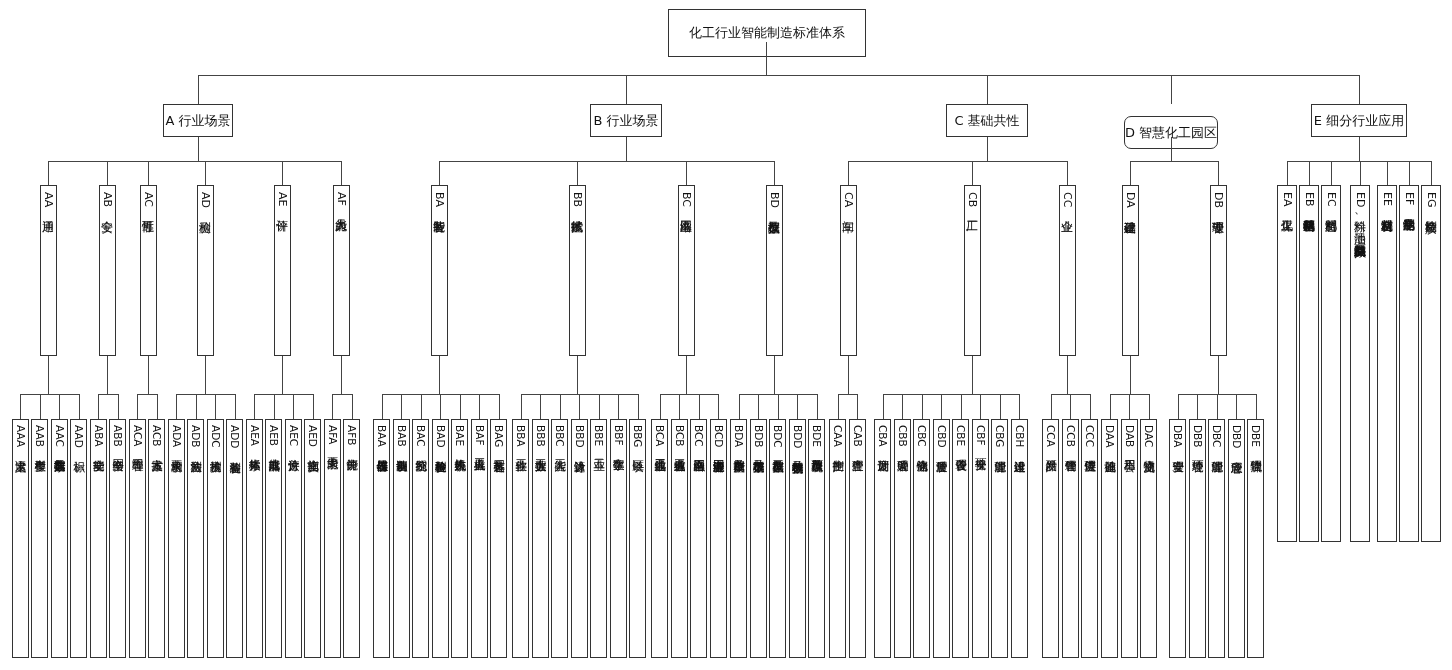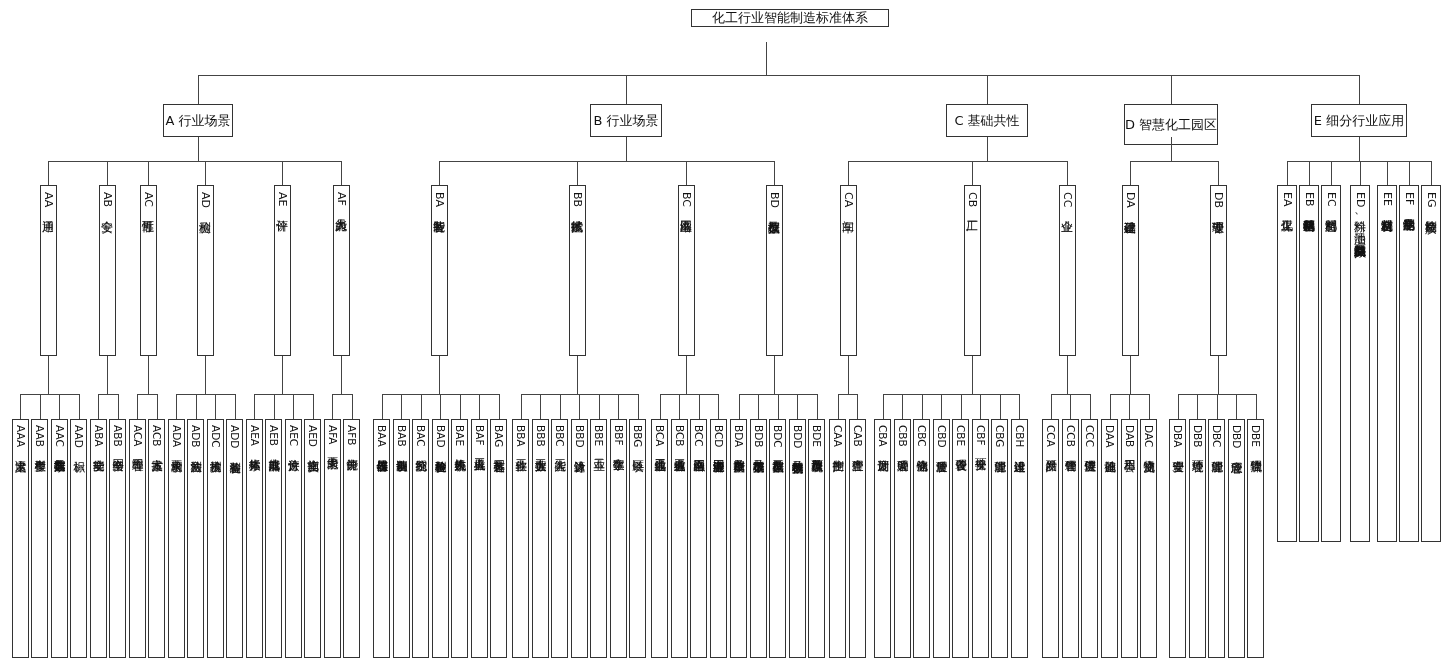--- a/index.html
+++ b/index.html
@@ -12,21 +12,21 @@
   .vbox { display: flex; justify-content: center; }
   .vtext { writing-mode: vertical-rl; text-orientation: upright; font-size: 12px; line-height: 1; padding-top: 6px; letter-spacing: 0px; }
   .vtext .code { text-orientation: sideways; font-size: 11px; margin-bottom: 4px; }
   .leaf .vtext { font-size: 11.5px; padding-top: 5px; }
   .leaf .vtext .code { font-size: 10.5px; }
 </style>
 </head>
 <body>
 
 <div id="diagram">
-  <div class="box hbox" style="left:668px;top:9px;width:198px;height:18px;margin-left:23px;">
+  <div class="box hbox" style="left:668px;top:9px;width:198px;height:48px;">
     <span>化工行业智能制造标准体系</span>
   </div>
 <div class="line" style="left: 766px; top: 42px; width: 1px; height: 33px;"></div>
     <div class="line" style="left: 198px; top: 75px; width: 1162px; height: 1px;"></div>
     <div class="line" style="left: 198px; top: 75px; width: 1px; height: 29px;"></div>
     <div class="box hbox" style="left: 163px; top: 104px; width: 70px; height: 33px;">
       <span>A 行业场景</span>
     </div>
     <div class="line" style="left: 198px; top: 137px; width: 1px; height: 24px;"></div>
     <div class="line" style="left: 48px; top: 161px; width: 294px; height: 1px;"></div>
@@ -330,21 +330,21 @@
     </div>
     <div class="line" style="left: 1070px; top: 394px; width: 1px; height: 25px;"></div>
     <div class="box vbox leaf" style="left: 1061.5px; top: 419px; width: 17px; height: 239px;">
       <div class="vtext"><span class="code">CCB</span><span>销售管理</span></div>
     </div>
     <div class="line" style="left: 1089.5px; top: 394px; width: 1px; height: 25px;"></div>
     <div class="box vbox leaf" style="left: 1081px; top: 419px; width: 17px; height: 239px;">
       <div class="vtext"><span class="code">CCC</span><span>供应链管理</span></div>
     </div>
     <div class="line" style="left: 1171px; top: 75px; width: 1px; height: 29px;"></div>
-    <div class="box hbox" style="left: 1124px; top: 104px; width: 94px; height: 41px;">
+    <div class="box hbox" style="left: 1124px; top: 116px; width: 94px; height: 33px; border-radius: 7px;">
       <span>D 智慧化工园区</span>
     </div>
     <div class="line" style="left: 1171px; top: 137px; width: 1px; height: 24px;"></div>
     <div class="line" style="left: 1130px; top: 161px; width: 89px; height: 1px;"></div>
     <div class="line" style="left: 1130px; top: 161px; width: 1px; height: 24px;"></div>
     <div class="box vbox" style="left: 1121.5px; top: 185px; width: 17px; height: 171px;">
       <div class="vtext"><span class="code">DA</span><span>基础建设</span></div>
     </div>
     <div class="line" style="left: 1130px; top: 356px; width: 1px; height: 38px;"></div>
     <div class="line" style="left: 1109.5px; top: 394px; width: 40px; height: 1px;"></div>

